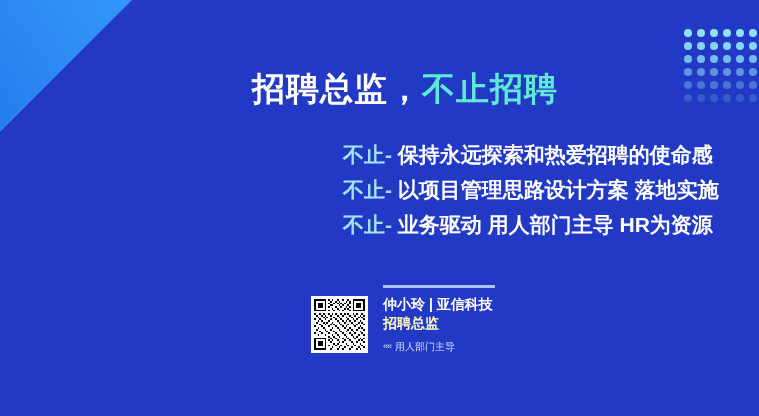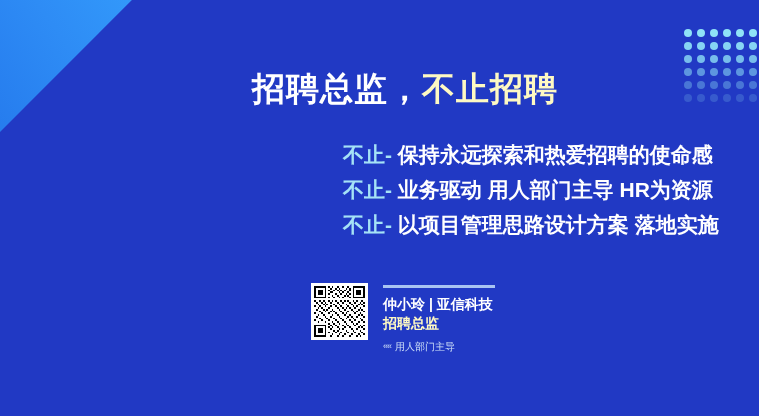--- a/index.html
+++ b/index.html
@@ -63,21 +63,21 @@
     position: absolute;
     left: 252px;
     top: 70px;
     font-size: 33px;
     font-weight: bold;
     letter-spacing: 1px;
     line-height: 1.15;
     white-space: nowrap;
   }
   .headline .part-a { color: #ffffff; }
-  .headline .part-b { color: #fef9c3; }
+  .headline .part-b { color: #5eead4; }
 
   
   .bullets {
     position: absolute;
     left: 311px;
     top: 139px;
     white-space: nowrap;
     margin-left: 32px;
   }
   .bline {
@@ -89,21 +89,21 @@
   }
   .bline .tag { color: #a5e2f6; }
   .bline .txt { color: #ffffff; }
 
   
   .info {
     position: absolute;
     left: 311px;
     top: 283px;
     display: flex;
-    align-items: flex-start;
+    align-items: flex-end;
   }
   .qr {
     width: 57px;
     height: 57px;
     background: #ffffff;
     padding: 3px;
     box-sizing: border-box;
     flex: none;
   }
   .qr svg { display: block; width: 100%; height: 100%; }
@@ -168,25 +168,25 @@
     <span class="part-a">招聘总监，</span><span class="part-b">不止招聘</span>
   </div>
 
   <div class="bullets">
     <div class="bline">
       <span class="tag">不止-</span>
       <span class="txt">保持永远探索和热爱招聘的使命感</span>
     </div>
     <div class="bline">
       <span class="tag">不止-</span>
-      <span class="txt">业务驱动 用人部门主导 HR为资源</span>
+      <span class="txt">以项目管理思路设计方案 落地实施</span>
     </div>
     <div class="bline">
       <span class="tag">不止-</span>
-      <span class="txt">以项目管理思路设计方案 落地实施</span>
+      <span class="txt">业务驱动 用人部门主导 HR为资源</span>
     </div>
   </div>
 
   <div class="info">
     <div class="qr">
       <svg viewBox="0 0 29 29" shape-rendering="crispEdges" aria-hidden="true">
         <rect width="29" height="29" fill="#ffffff"></rect>
         <g fill="#000000">
           <rect x="0" y="0" width="7" height="1"></rect>
             <rect x="0" y="6" width="7" height="1"></rect>

